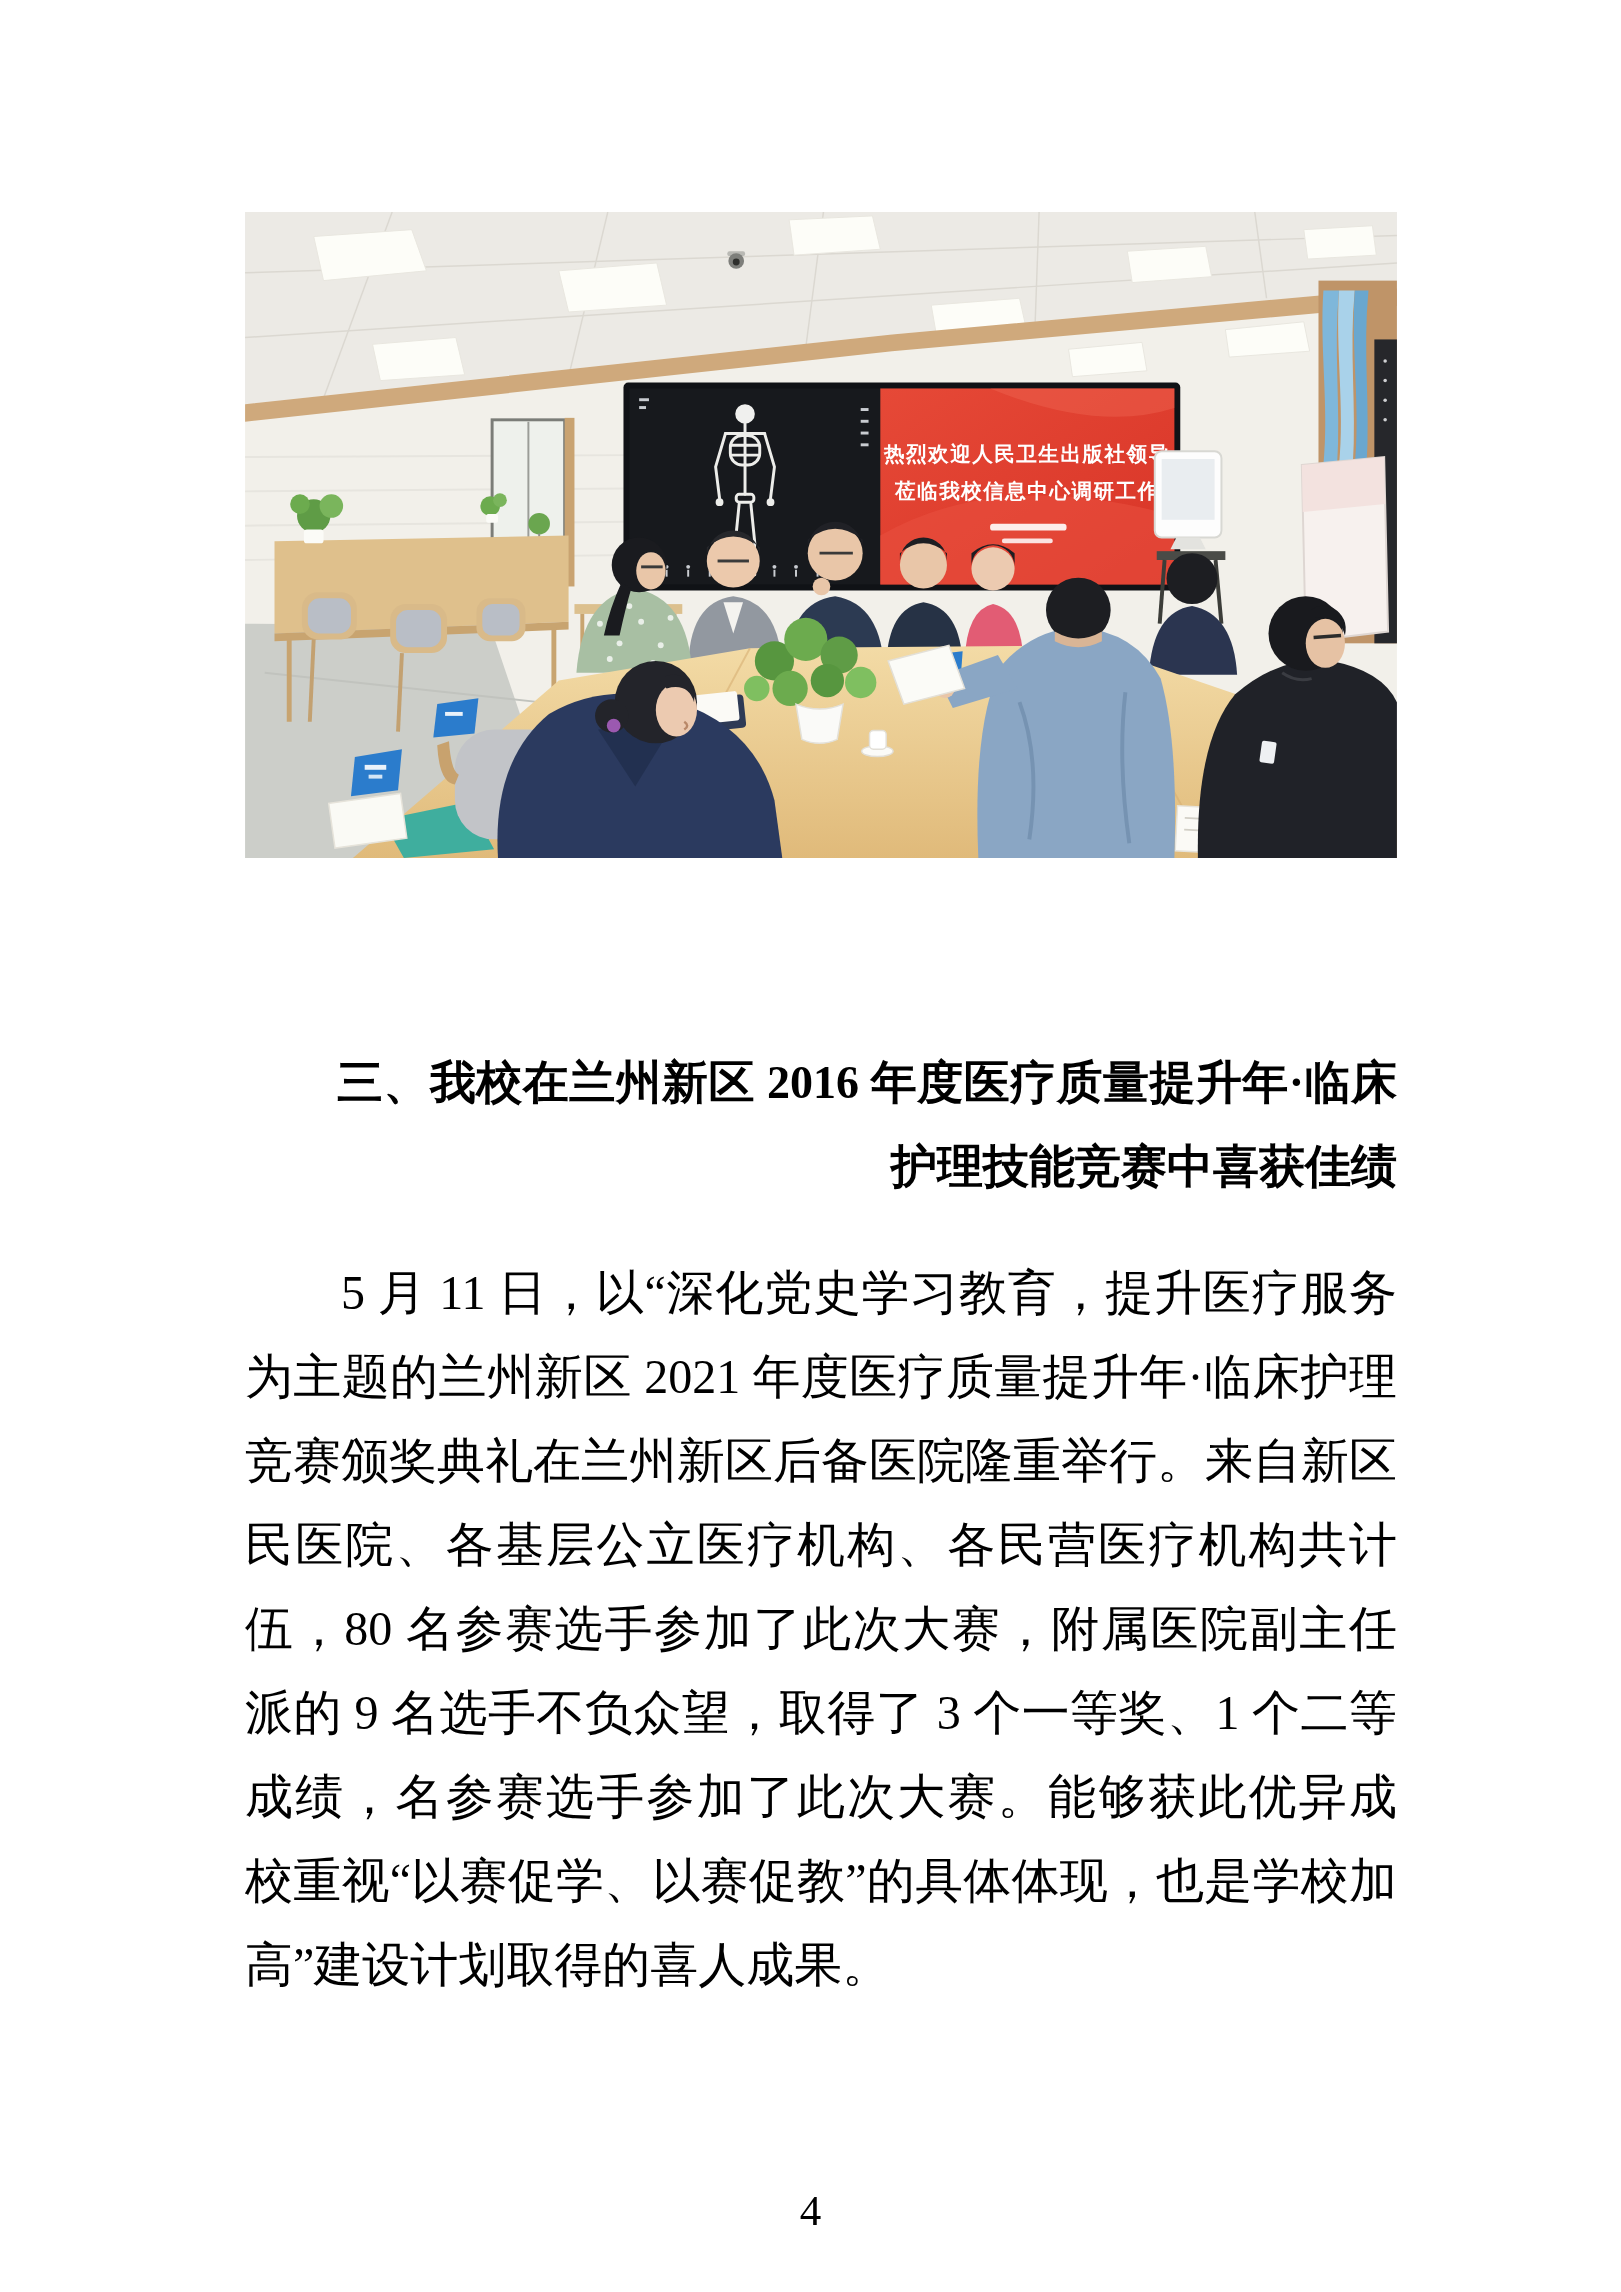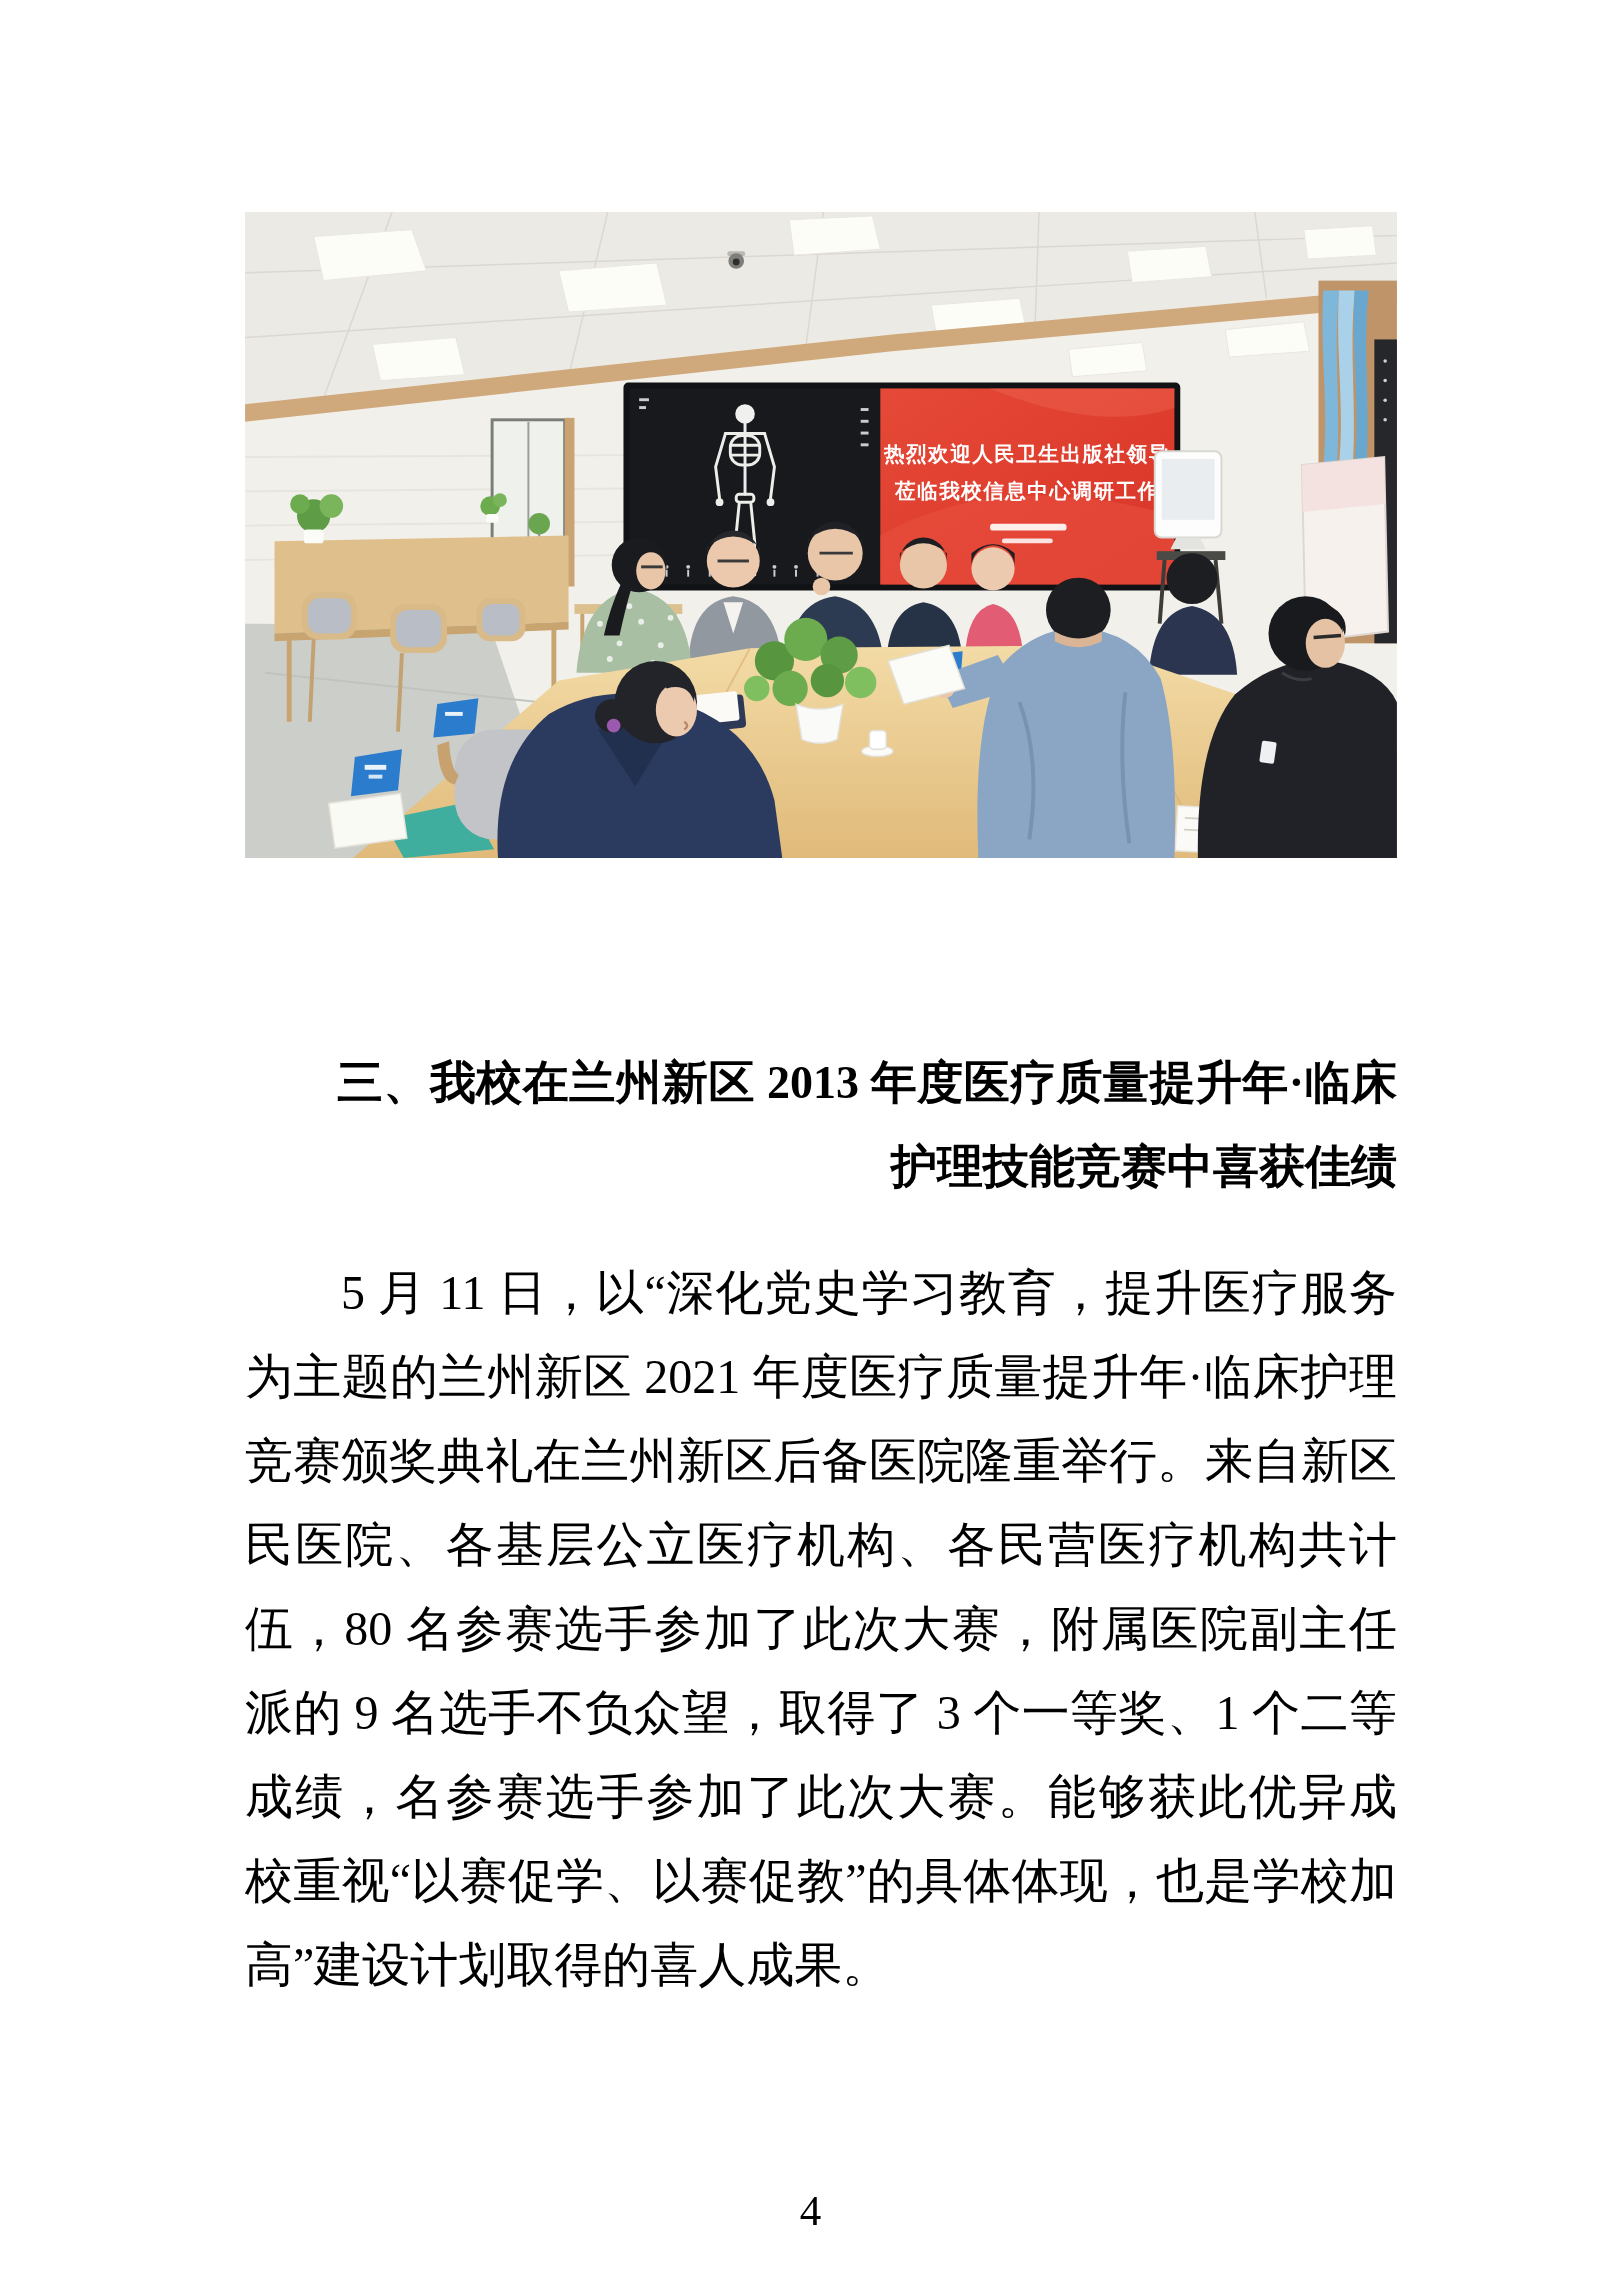--- a/index.html
+++ b/index.html
@@ -364,21 +364,21 @@
         <ellipse cx="1102" cy="440" rx="20" ry="25" fill="#e6c2a4"></ellipse>
         <path d="M1092,414 Q1116,410 1122,432 Q1126,414 1110,404 Q1094,398 1086,408 Z" fill="#191a1e"></path>
         <line x1="1090" y1="434" x2="1118" y2="432" stroke="#2b2b2b" stroke-width="3.5"></line>
         <rect x="1036" y="540" width="15" height="22" rx="2" fill="#eef0f2" transform="rotate(8 1043 551)"></rect>
         <path d="M1058,470 q14,10 30,6" stroke="#3a3c42" stroke-width="3" fill="none"></path>
       </g>
     </svg>
   </div>
 
   <div class="heading">
-    <div class="h-line1">三、我校在兰州新区 2013 年度医疗质量提升年·临床</div>
+    <div class="h-line1">三、我校在兰州新区 2016 年度医疗质量提升年·临床</div>
     <div class="h-line2">护理技能竞赛中喜获佳绩</div>
   </div>
 
   <div class="bodytext">
     <div class="line indent">5 月 11 日，以“深化党史学习教育，提升医疗服务质量”</div>
     <div class="line">为主题的兰州新区 2021 年度医疗质量提升年·临床护理技能</div>
     <div class="line">竞赛颁奖典礼在兰州新区后备医院隆重举行。来自新区第一人</div>
     <div class="line">民医院、各基层公立医疗机构、各民营医疗机构共计 13 支队</div>
     <div class="line">伍，80 名参赛选手参加了此次大赛，附属医院副主任杜俊艳、</div>
     <div class="line">派的 9 名选手不负众望，取得了 3 个一等奖、1 个二等奖的好</div>

